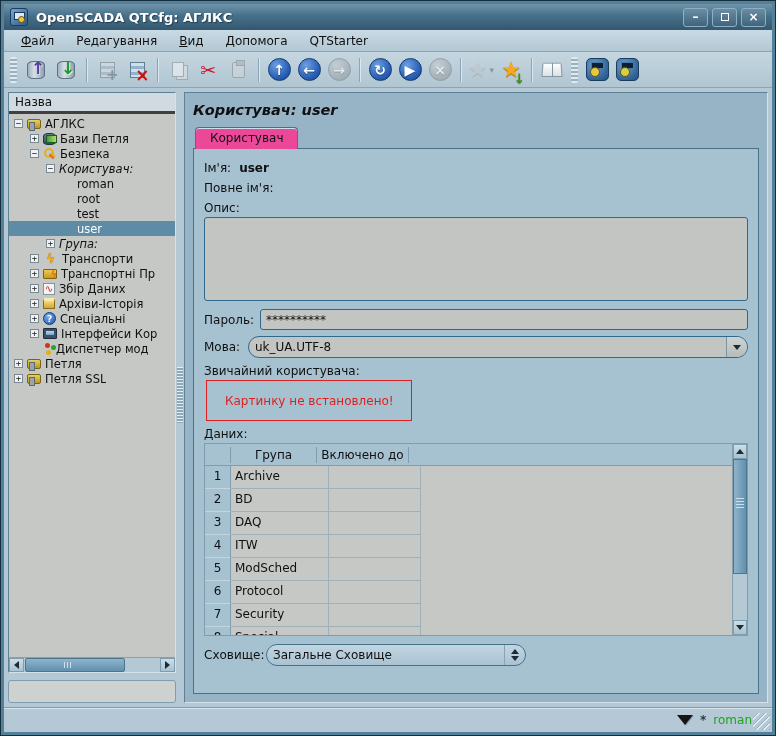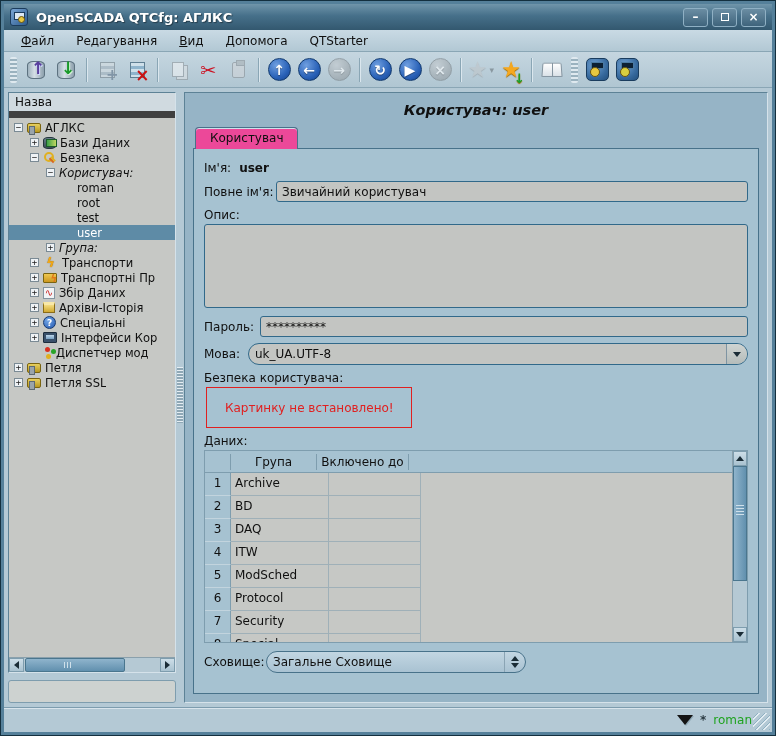--- a/index.html
+++ b/index.html
@@ -70,21 +70,21 @@
   .icon-module-config,.icon-module-vision{width:23px;height:23px;border-radius:5px;
     background:radial-gradient(circle at 35% 30%,#6f9fd0,#35689c 65%,#23507e);border:1px solid #1a3c5e;}
   .icon-module-config::before,.icon-module-vision::before{content:"";position:absolute;left:4px;top:3px;width:11px;height:5px;background:#0c2034;border:1px solid #4a7aa2;}
   .icon-module-config::after,.icon-module-vision::after{content:"";position:absolute;left:3px;bottom:3px;width:8px;height:8px;border-radius:50%;background:#e8c840;border:1px solid #6a5410;}
   .icon-module-vision::after{background:#d8d040;}
   
   .content{flex:1;display:flex;padding:4px;min-height:0;background:#b4c9d5;}
   .leftcol{width:168px;display:flex;flex-direction:column;flex:0 0 auto;}
   .treepanel{flex:1;display:flex;flex-direction:column;min-height:0;
     border:1px solid;border-color:#5d8296 #d5e2ea #d5e2ea #5d8296;background:#c6c8c5;}
-  .treeheader{background:#d0dae0;border-bottom:7px solid #404040;padding:2px 6px;flex:0 0 auto;}
+  .treeheader{background:#d0dae0;border-bottom:3px solid #404040;padding:2px 6px;flex:0 0 auto;}
   .treelist{flex:1;overflow:hidden;padding-top:2px;}
   .trow{display:flex;align-items:center;height:15px;white-space:nowrap;font-size:11.5px;}
   .trow.sel{background:#5e8ba6;color:#fff;}
   .tind{flex:0 0 auto;}
   .texp{width:9px;height:9px;flex:0 0 auto;background:#eef2f5;border:1px solid #7a8a94;
     font-size:9px;line-height:7px;text-align:center;color:#222;margin-right:4px;font-family:"DejaVu Sans Mono",monospace;}
   .texp-sp{width:15px;flex:0 0 auto;}
   .ticon{width:15px;height:13px;margin-right:4px;flex:0 0 auto;position:relative;display:inline-flex;align-items:center;justify-content:center;}
   .tlabel{overflow:hidden;}
   .tlabel.ital{font-style:italic;}
@@ -123,21 +123,21 @@
   .searchbox{margin-top:7px;height:23px;flex:0 0 auto;}
   .searchbox input{width:100%;height:100%;background:#cdd2d0;border:1px solid #7e9dae;border-radius:3px;
     font-family:inherit;font-size:12px;padding:0 5px;}
   
   .splitter{width:8px;flex:0 0 auto;position:relative;}
   .splitter::before{content:"";position:absolute;left:1px;top:45%;width:6px;height:56px;
     background:repeating-linear-gradient(#e6eef3 0 1px,#8fa8b6 1px 3px);}
   
   .mainpanel{flex:1;min-width:0;border:1px solid;border-color:#5d8296 #d5e2ea #d5e2ea #5d8296;
     background:#96b4c6;padding:4px 8px 8px;display:flex;flex-direction:column;}
-  .pagetitle{text-align:center;font-weight:bold;font-style:italic;font-size:14.5px;padding:5px 0 8px;flex:0 0 auto;}
+  .pagetitle{font-weight:bold;font-style:italic;font-size:14.5px;padding:5px 0 8px;flex:0 0 auto;}
   .tabbar{flex:0 0 auto;display:flex;padding-left:2px;}
   .tab{background:#ec4899;border:1px solid #48728a;border-bottom:none;border-radius:4px 4px 0 0;
     padding:3px 14px 4px;position:relative;top:1px;box-shadow:inset 0 1px 0 #cfe0ea;}
   .tabframe{flex:1;border:1px solid #48728a;background:#a6c2d1;padding:8px 10px;display:flex;flex-direction:column;min-height:0;}
   .frow{display:flex;align-items:center;flex:0 0 auto;}
   .flabel{white-space:nowrap;}
   .txt{background:#c3c5c2;border:1px solid #31698a;border-radius:3px;height:21px;font-family:inherit;font-size:12px;padding:0 5px;color:#101010;}
   .grow{flex:1;min-width:0;}
   textarea.txt{height:84px;resize:none;padding:3px 5px;}
   .combo{display:flex;align-items:center;background:#c3c5c2;border:1px solid #31698a;border-radius:11px;height:22px;overflow:hidden;}
@@ -280,21 +280,21 @@
             <div class="trow">
               <span class="tind" style="width: 5px;"></span>
               <span class="texp">−</span>
               <span class="ticon ti-station"></span>
               <span class="tlabel">АГЛКС</span>
             </div>
             <div class="trow">
               <span class="tind" style="width: 21px;"></span>
               <span class="texp">+</span>
               <span class="ticon ti-database"></span>
-              <span class="tlabel">Бази Даних</span>
+              <span class="tlabel">Бази Петля</span>
             </div>
             <div class="trow">
               <span class="tind" style="width: 21px;"></span>
               <span class="texp">−</span>
               <span class="ticon ti-security"></span>
               <span class="tlabel">Безпека</span>
             </div>
             <div class="trow">
               <span class="tind" style="width: 37px;"></span>
               <span class="texp">−</span>
@@ -404,21 +404,20 @@
       </div>
       <div class="tabframe">
 
         <div class="frow mt4">
           <span class="flabel">Ім'я:</span>
           <span class="bold" style="margin-left:8px;">user</span>
         </div>
 
         <div class="frow mt6">
           <span class="flabel" style="width:72px;">Повне ім'я:</span>
-          <input class="txt grow" value="Звичайний користувач" style="">
         </div>
 
         <div class="frow mt6">
           <span class="flabel">Опис:</span>
         </div>
         <textarea class="txt mt2" style=""></textarea>
 
         <div class="frow mt8">
           <span class="flabel" style="width:56px;">Пароль:</span>
           <input class="txt grow" value="**********" style="">
@@ -428,21 +427,21 @@
           <span class="flabel" style="width:44px;">Мова:</span>
           <div class="combo grow">
             <span class="cval">uk_UA.UTF-8</span>
             <span class="cbtn">
                 <span class="arr down"></span>
               </span>
           </div>
         </div>
 
         <div class="frow mt6">
-          <span class="flabel">Безпека користувача:</span>
+          <span class="flabel">Звичайний користувача:</span>
         </div>
         <div class="picbox">
           <span>Картинку не встановлено!</span>
         </div>
 
         <div class="frow mt6">
           <span class="flabel">Даних:</span>
         </div>
 
         <div class="gtable mt2">

